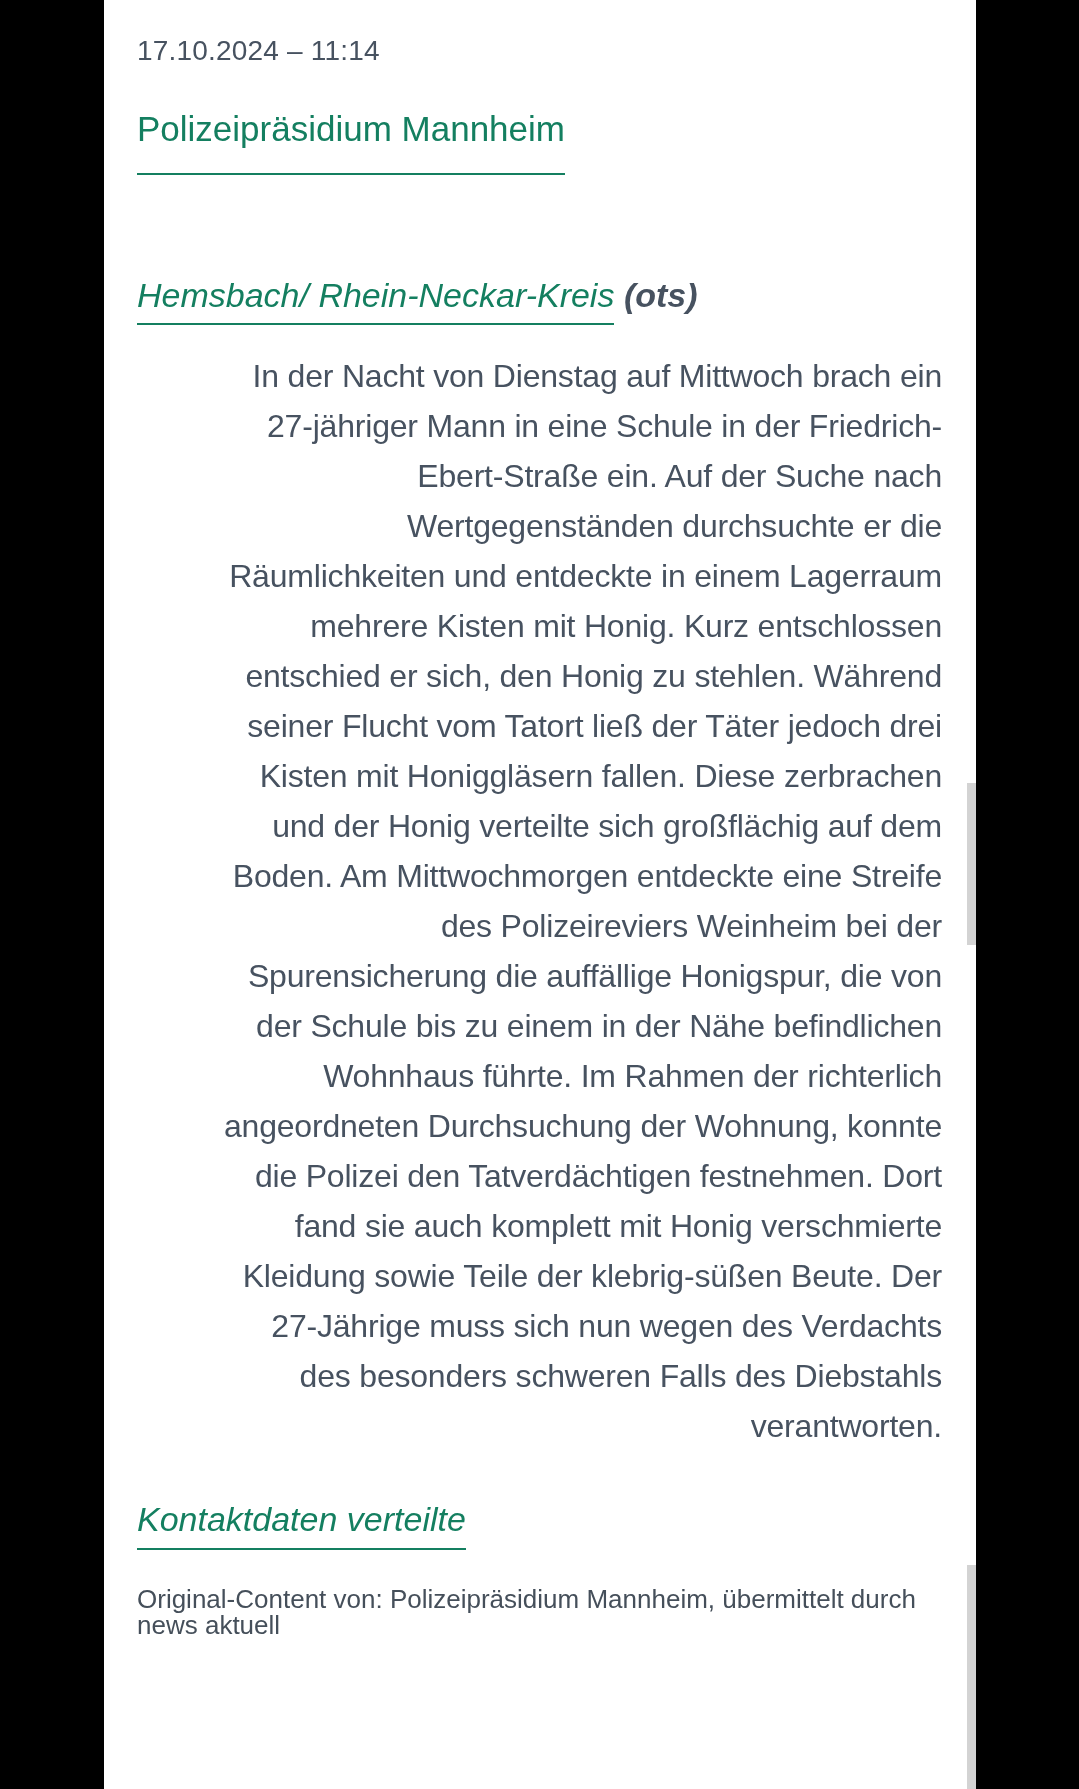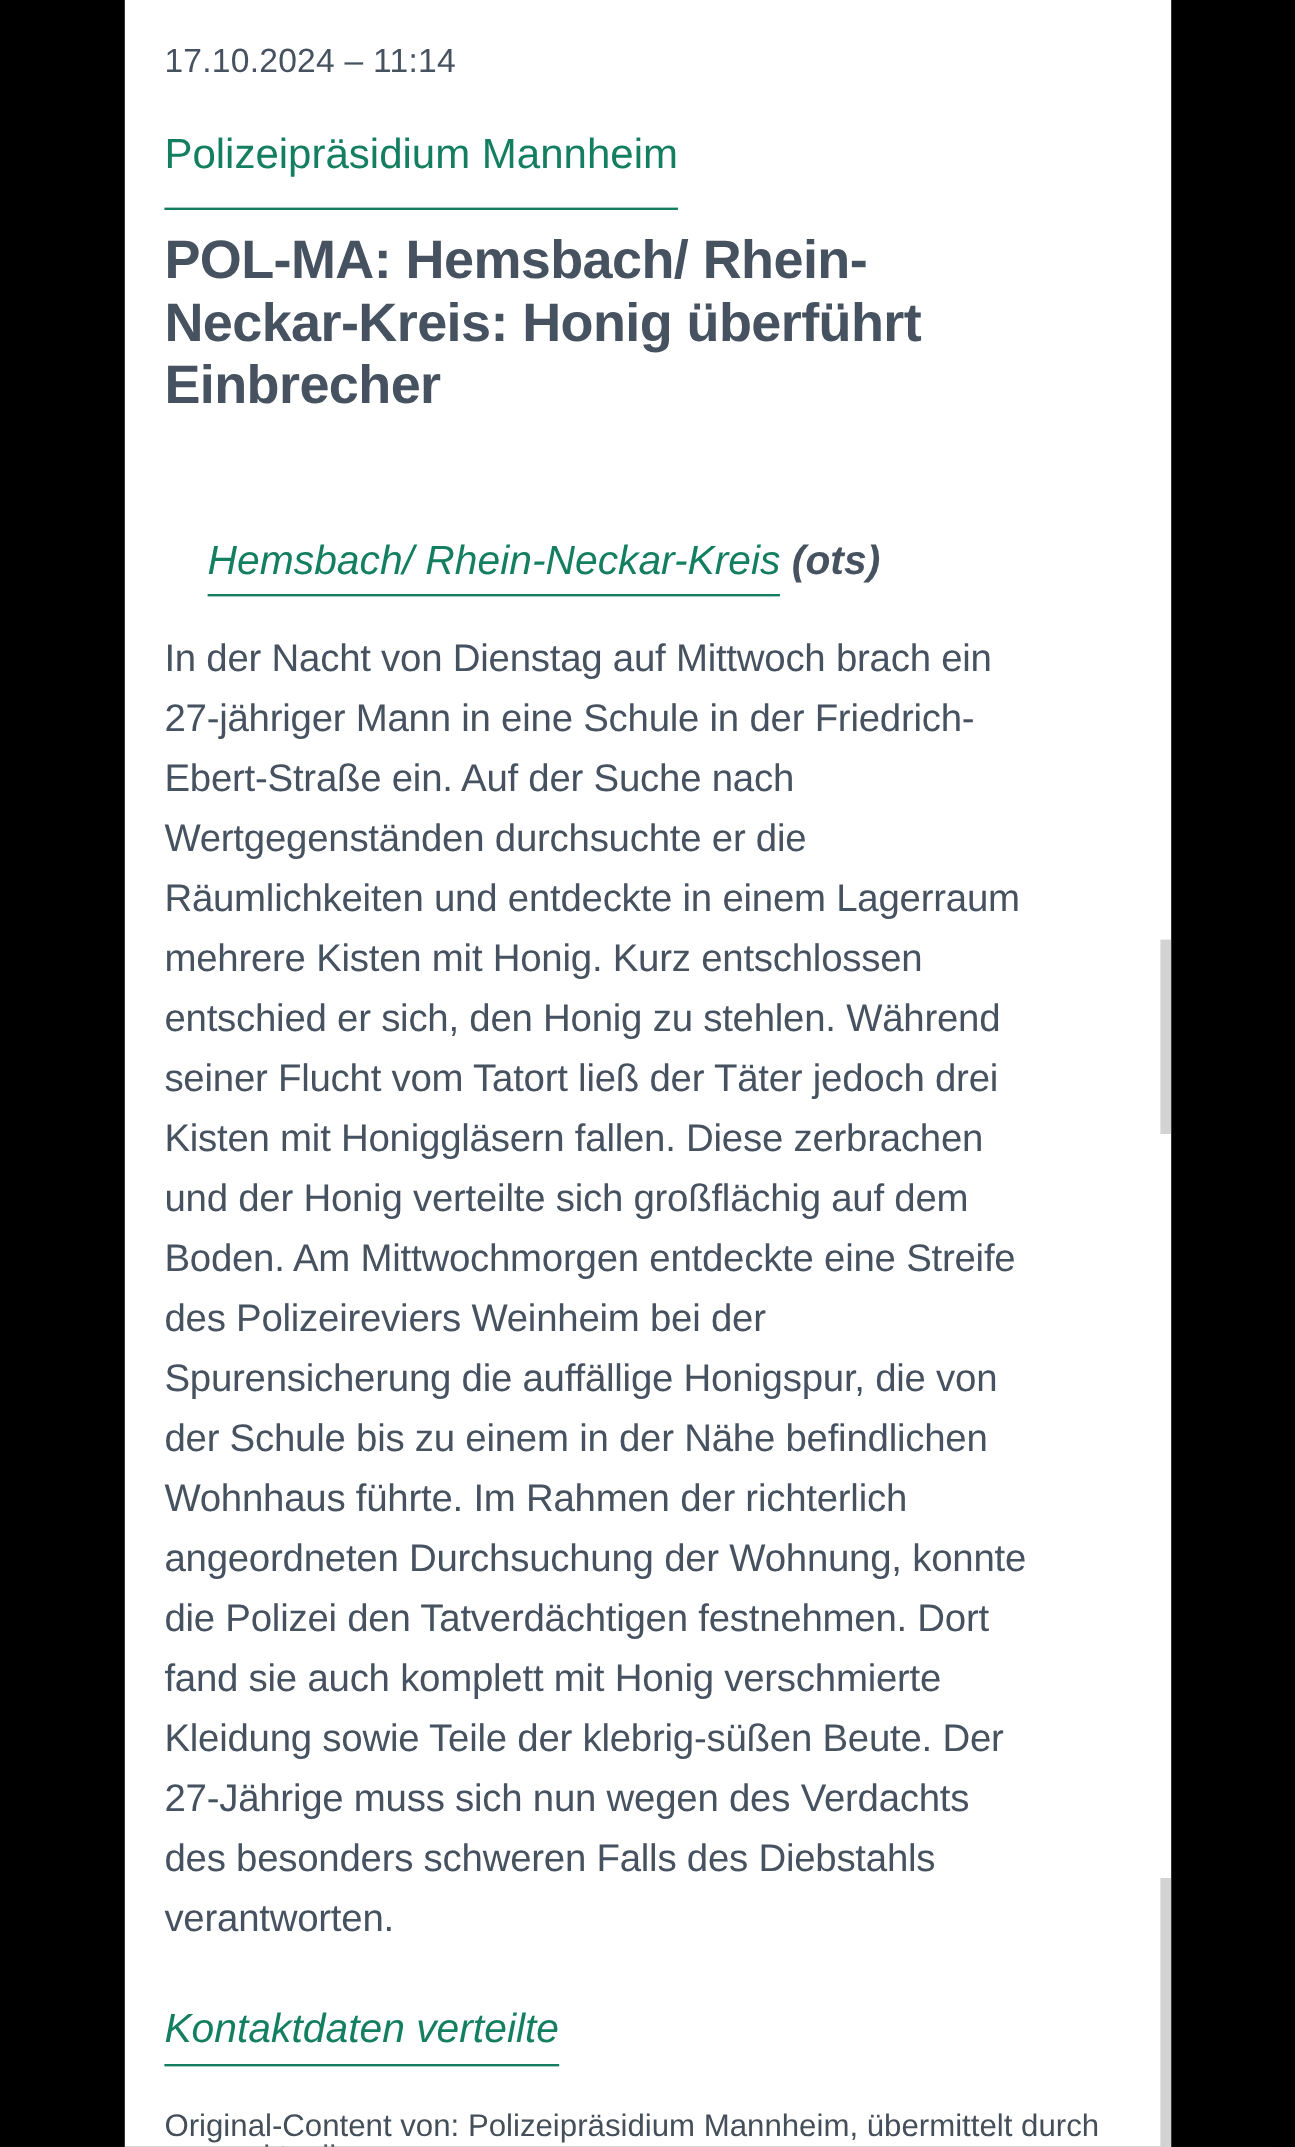--- a/index.html
+++ b/index.html
@@ -55,30 +55,30 @@
     margin-top: 100px;
     font-size: 34px; line-height: 40px;
     font-style: italic;
     color: var(--text-dark, #475260);
   }
   .location-link {
     font-size: 34px; line-height: 40px;
     padding-bottom: 8px;
     font-style: italic;
     cursor: pointer;
-    margin-left: 36px;
   }
   .location-suffix { color: var(--text-dark, #475260); font-weight: bold; }
 
   p.article-body {
     margin: 26px 0 0 0;
     font-size: 32px; line-height: 50px;
     color: var(--text-dark, #475260);
     letter-spacing: -0.2px;
     white-space: pre;
+    text-align: right;
   }
 
   .row-contact { margin-top: 48px; }
   .contact-link {
     font-size: 34px; line-height: 40px;
     padding-bottom: 9px;
     font-style: italic;
     cursor: pointer;
   }
 
@@ -103,23 +103,20 @@
 
 <div class="panel">
   <div class="content">
 
     <p class="publish-date">17.10.2024 – 11:14</p>
 
     <div class="row-publisher">
       <a class="green-link publisher-link">Polizeipräsidium Mannheim</a>
     </div>
 
-    <h1 class="article-title">POL-MA: Hemsbach/ Rhein-
-Neckar-Kreis: Honig überführt
-Einbrecher</h1>
 
     <div class="subtitle">
       <a class="green-link location-link">Hemsbach/ Rhein-Neckar-Kreis</a><span class="location-suffix"> (ots)</span>
     </div>
 
     <p class="article-body">In der Nacht von Dienstag auf Mittwoch brach ein
 27-jähriger Mann in eine Schule in der Friedrich-
 Ebert-Straße ein. Auf der Suche nach
 Wertgegenständen durchsuchte er die
 Räumlichkeiten und entdeckte in einem Lagerraum

